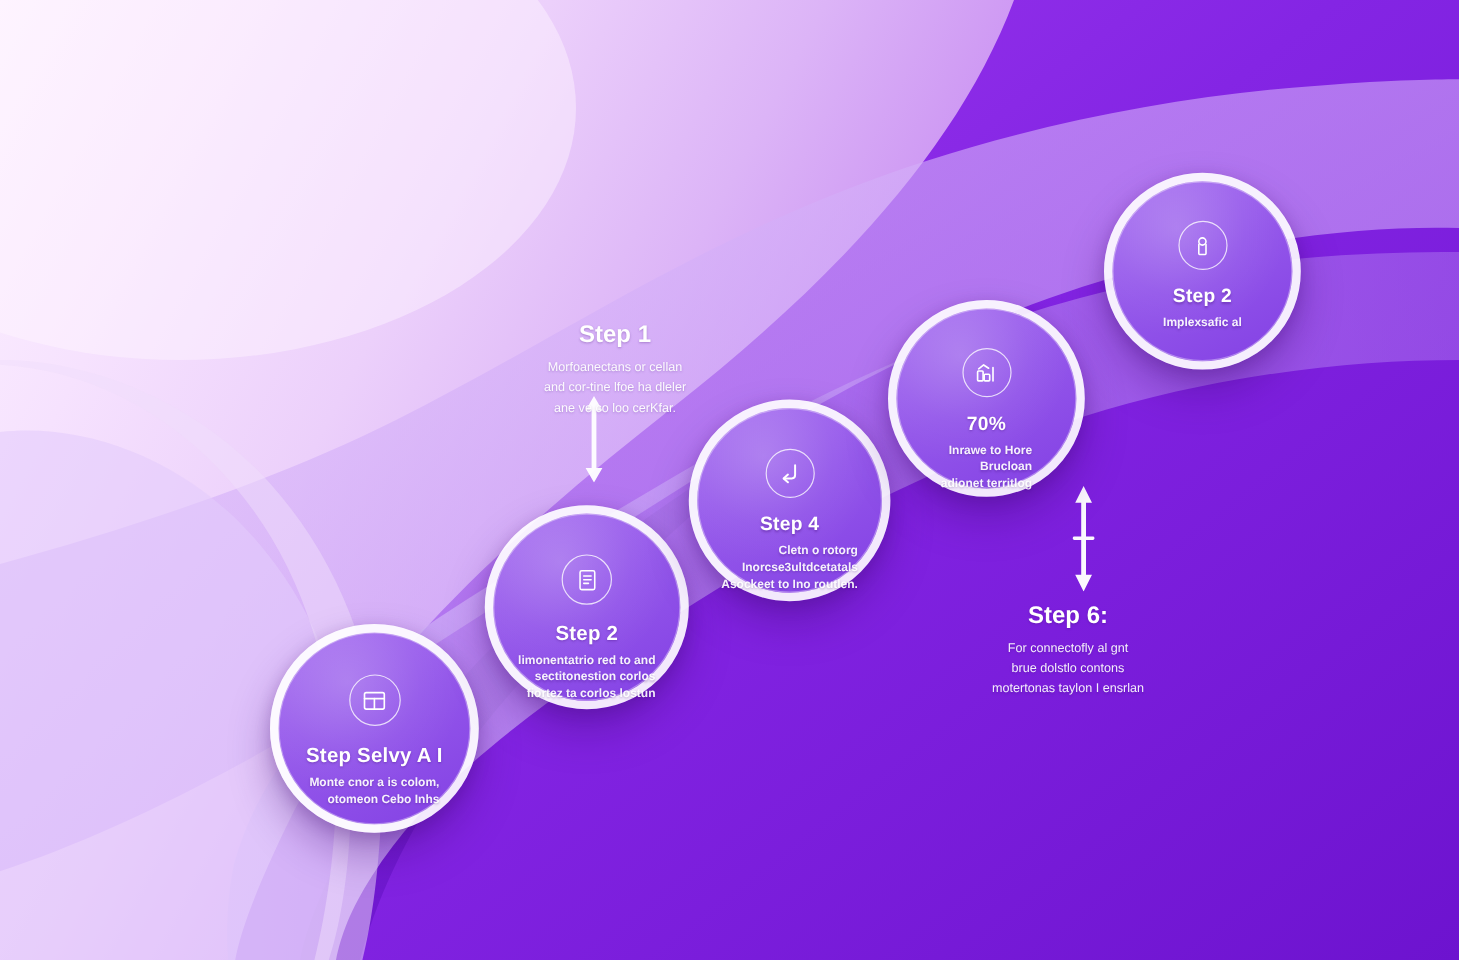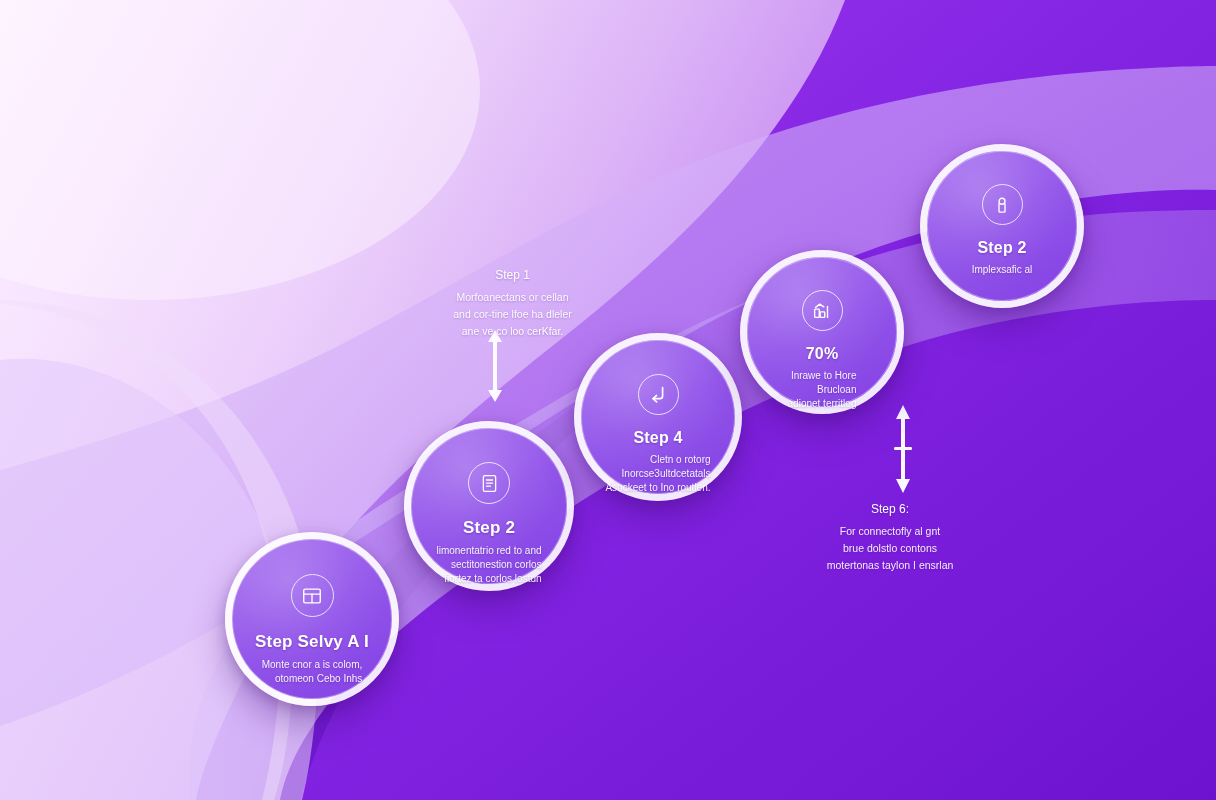--- a/index.html
+++ b/index.html
@@ -96,31 +96,32 @@
     letter-spacing: 0.2px;
     color: #ffffff;
     text-shadow: 0 1px 2px rgba(60,10,110,0.35);
     filter: blur(0.35px);
   }
   .c-desc {
     color: rgba(255,255,255,0.93);
     line-height: 1.38;
     text-shadow: 0 1px 2px rgba(60,10,110,0.30);
     filter: blur(0.45px);
+    font-weight: bold;
   }
 
   
   .float-label {
     position: absolute;
     text-align: center;
     color: #ffffff;
   }
   .f-title {
-    font-weight: normal;
-    font-size: 12px;
+    font-weight: bold;
+    font-size: 20px;
     margin-bottom: 7px;
     text-shadow: 0 1px 2px rgba(60,10,110,0.30);
     filter: blur(0.3px);
   }
   .f-desc {
     font-size: 10.5px;
     line-height: 1.6;
     color: rgba(255,255,255,0.92);
     filter: blur(0.5px);
     text-shadow: 0 1px 2px rgba(60,10,110,0.25);
@@ -191,21 +192,21 @@
   <div class="connector" id="conn-1" style="left: 890px; top: 405px;">
     <svg width="26" height="88" viewBox="0 0 26 88">
       <g fill="#ffffff" opacity="0.97">
         <path d="M13 0 L20 14 L15 14 L15 74 L20 74 L13 88 L6 74 L11 74 L11 14 L6 14 Z"></path>
         <rect x="4" y="42" width="18" height="3" rx="1.2"></rect>
       </g>
     </svg>
   </div>
 
   <div id="circles-host">
-      <div class="step-circle" style="left: 225px; top: 532px; width: 174px; height: 174px;">
+      <div class="step-circle" style="left: 225px; top: 520px; width: 174px; height: 174px;">
         <div class="circle-face"></div>
         <div class="circle-ring"></div>
         <div class="circle-content">
           <div class="icon-badge" style="width: 41px; height: 41px; margin-top: 35px;">
             <svg width="22" height="22" viewBox="0 0 24 24" fill="none" stroke="#ffffff" stroke-width="1.5" stroke-linecap="round" stroke-linejoin="round">
       <rect x="3" y="4.5" width="18" height="15" rx="1.6"></rect>
       <line x1="3" y1="10" x2="21" y2="10"></line>
       <line x1="12" y1="10" x2="12" y2="19.5"></line>
     </svg>
           </div>

